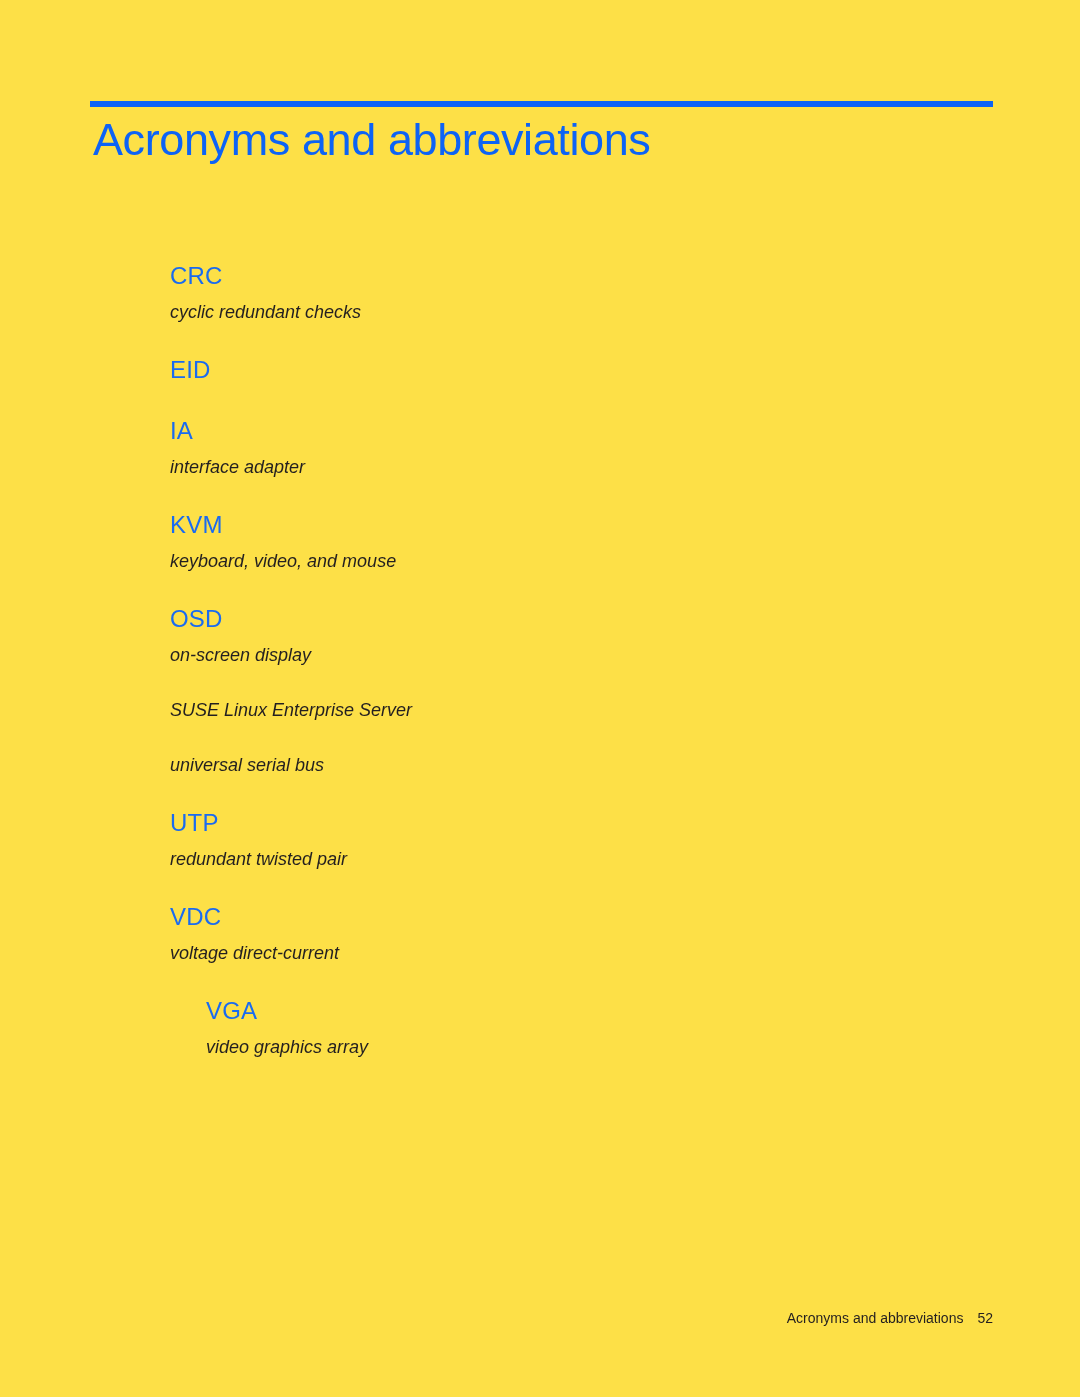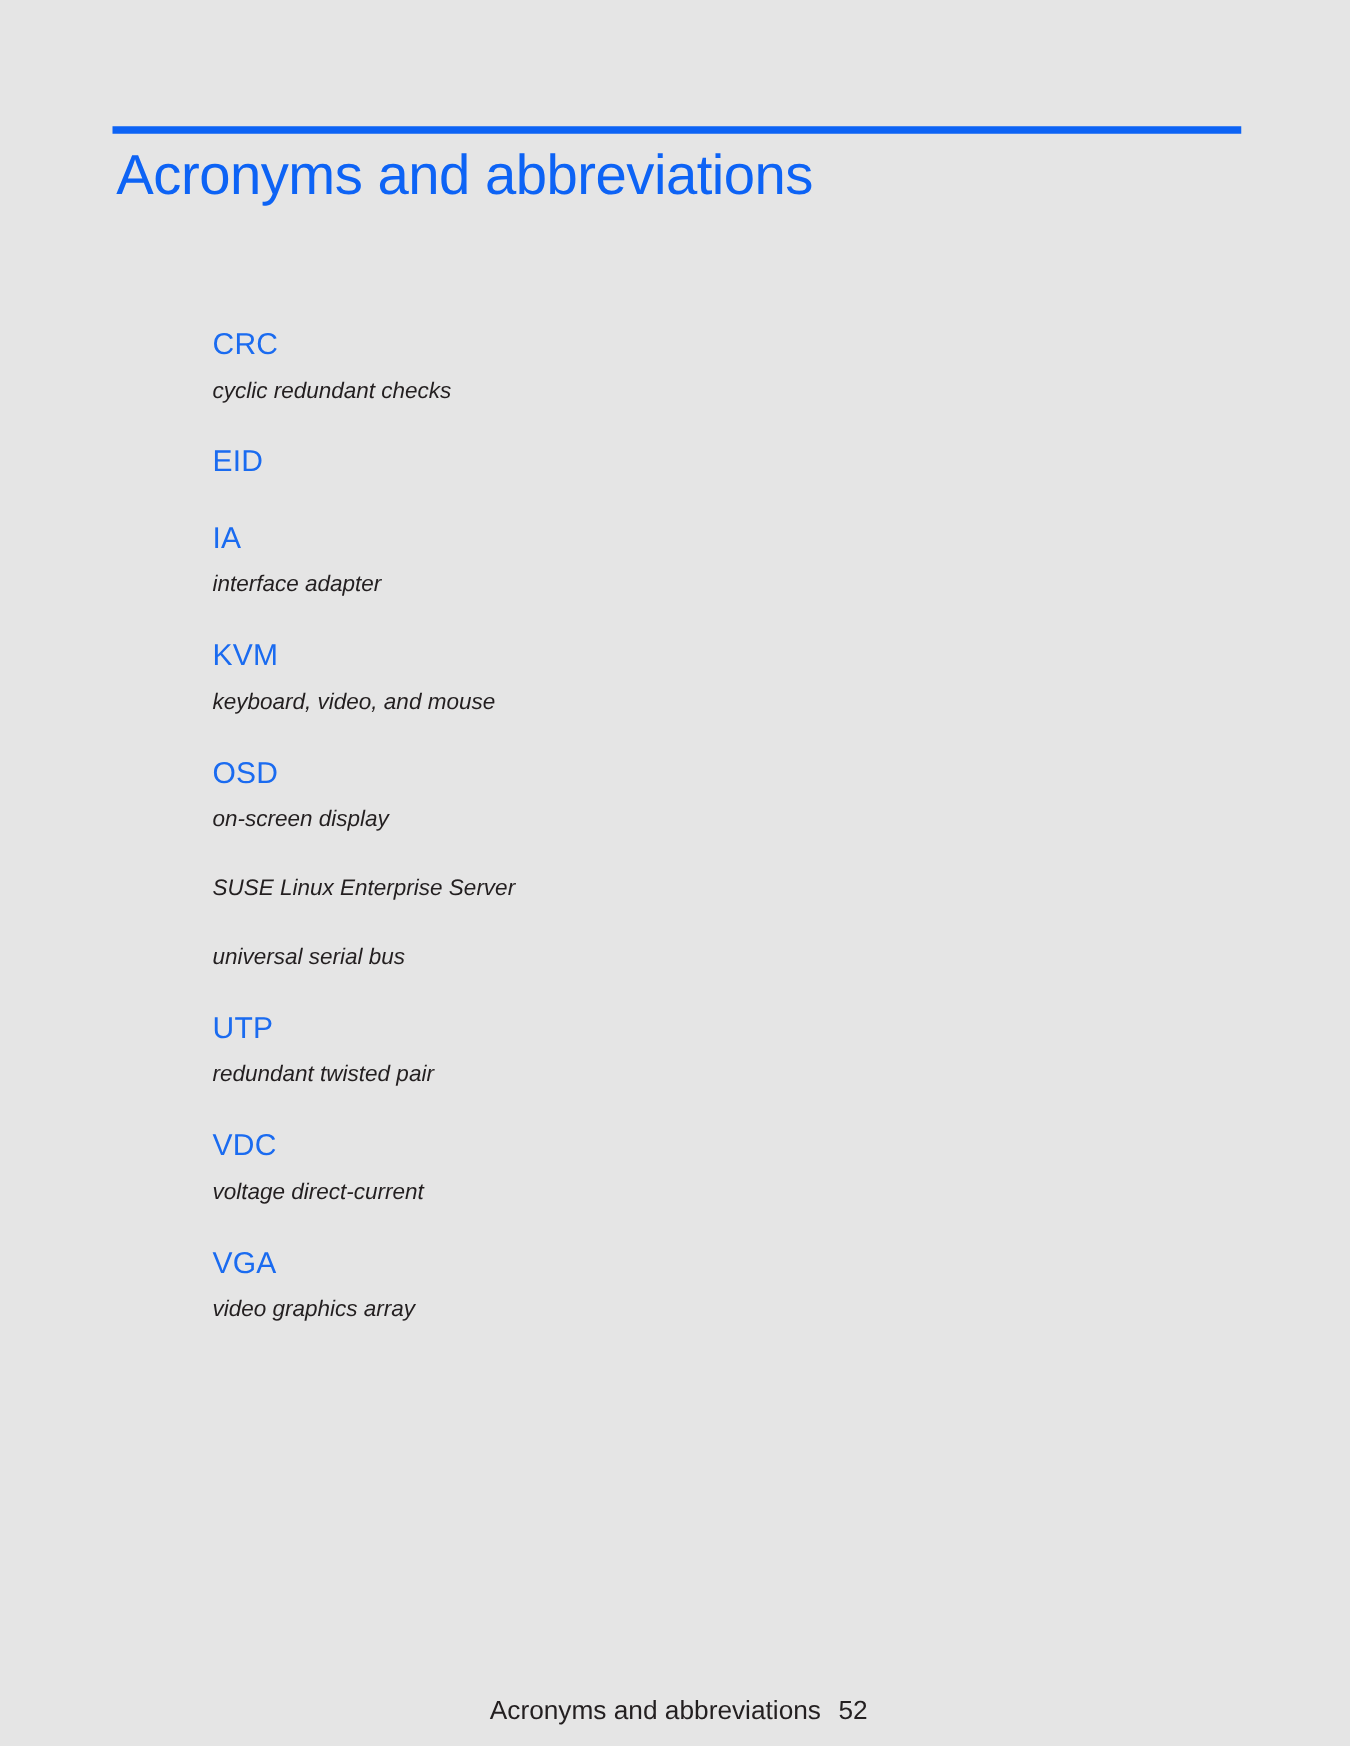--- a/index.html
+++ b/index.html
@@ -11,21 +11,21 @@
 
   body {
     font-family: "Liberation Sans", sans-serif;
     -webkit-font-smoothing: antialiased;
   }
 
   .page {
     position: relative;
     width: 1080px;
     height: 1397px;
-    background: #e5e5e5;
+    background: #fde047;
     overflow: hidden;
     box-sizing: border-box;
   }
 
   
   .title-rule {
     position: absolute;
     left: 90px;
     top: 101px;
     width: 903px;
@@ -55,20 +55,21 @@
     top: 261px;
     width: 740px;
   }
 
   .entry {
     margin: 0 0 31px 0;
   }
 
   .entry:last-child {
     margin-bottom: 0;
+    margin-left: 36px;
   }
 
   .entry-term {
     margin: 0;
     font-family: "Liberation Sans", sans-serif;
     font-size: 24px;
     font-weight: 400;
     line-height: 30px;
     letter-spacing: 0.2px;
     color: #1a6bf0;
@@ -81,25 +82,25 @@
     font-weight: 400;
     line-height: 24px;
     color: #231f20;
     font-style: italic;
   }
 
   
   .page-footer {
     position: absolute;
     left: 93px;
-    top: 1358px;
+    top: 1307px;
     width: 900px;
-    text-align: center;
+    text-align: right;
     font-family: "Liberation Sans", sans-serif;
-    font-size: 21px;
+    font-size: 14px;
     line-height: 22px;
     color: #231f20;
     white-space: nowrap;
   }
 
   .footer-label {
     display: inline;
   }
 
   .footer-page-number {

